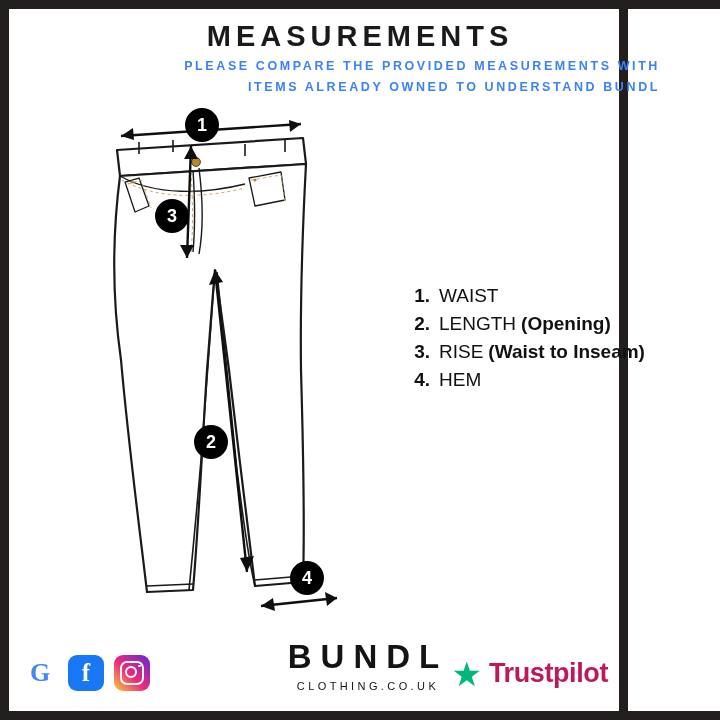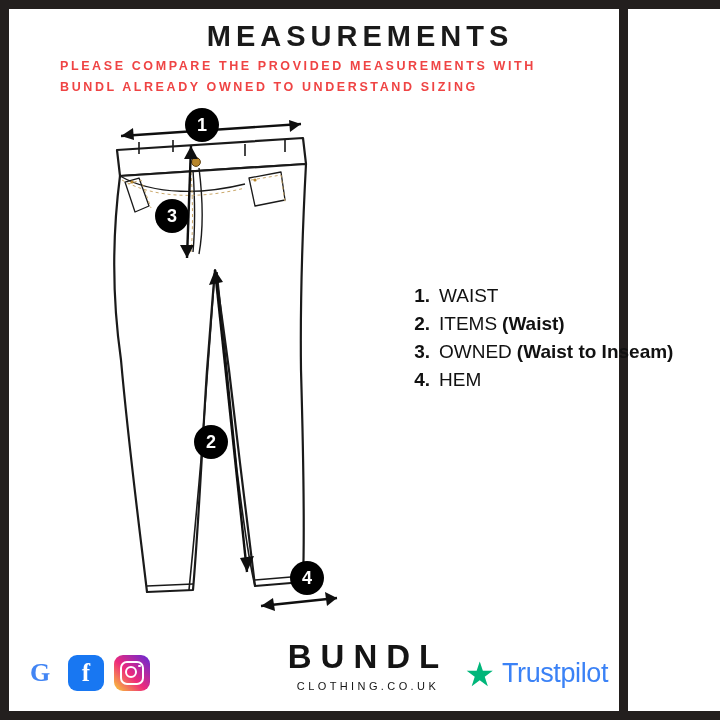--- a/index.html
+++ b/index.html
@@ -39,26 +39,26 @@
     font-size: 29px;
     font-weight: bold;
     letter-spacing: 5px;
     color: #1a1a1a;
   }
   .subtitle {
     position: absolute;
     top: 56px;
     left: 60px;
     width: 600px;
-    text-align: left;
+    text-align: right;
     font-size: 12.5px;
     font-weight: bold;
     letter-spacing: 2.6px;
     line-height: 21px;
-    color: #ef4444;
+    color: #3b82f6;
   }
 
   .legend {
     position: absolute;
     left: 400px;
     top: 285px;
     width: 290px;
   }
   .legend-row {
     display: flex;
@@ -178,36 +178,36 @@
 
   .trustpilot {
     position: absolute;
     right: 20px;
     top: 658px;
     display: flex;
     align-items: center;
     gap: 7px;
   }
   .tp-star { color: #00b67a; font-size: 34px; line-height: 28px; }
-  .tp-text { font-size: 27px; font-weight: normal; color: #3b82f6; letter-spacing: -0.4px; }
+  .tp-text { font-size: 27px; font-weight: bold; color: #be185d; letter-spacing: -0.4px; }
 </style>
 </head>
 <body>
 
 <div id="page">
 
   <div class="frame-top"></div>
   <div class="frame-bottom"></div>
   <div class="frame-left"></div>
   <div class="frame-right"></div>
 
   <div class="title">MEASUREMENTS</div>
   <div class="subtitle">
     <div>PLEASE COMPARE THE PROVIDED MEASUREMENTS WITH</div>
-    <div>BUNDL ALREADY OWNED TO UNDERSTAND SIZING</div>
+    <div>ITEMS ALREADY OWNED TO UNDERSTAND BUNDL</div>
   </div>
 
   <svg class="jeans" width="310" height="500" viewBox="0 0 310 500">
     <g fill="#ffffff" stroke="#1a1a1a" stroke-width="2.2" stroke-linejoin="round">
 
       <path d="M22 30 L208 18 L211 44 L25 56 Z"></path>
 
       <path d="M25 56
                C 18 110, 16 170, 26 240
                C 34 330, 46 420, 52 472
@@ -273,26 +273,26 @@
   <div class="badge" id="badge2">2</div>
   <div class="badge" id="badge4">4</div>
 
   <div class="legend">
     <div class="legend-row">
       <span class="legend-num">1.</span>
       <span class="legend-term">WAIST</span>
     </div>
     <div class="legend-row">
       <span class="legend-num">2.</span>
-      <span class="legend-term">ITEMS</span>
-      <span class="legend-desc">(Waist)</span>
+      <span class="legend-term">LENGTH</span>
+      <span class="legend-desc">(Opening)</span>
     </div>
     <div class="legend-row">
       <span class="legend-num">3.</span>
-      <span class="legend-term">OWNED</span>
+      <span class="legend-term">RISE</span>
       <span class="legend-desc">(Waist to Inseam)</span>
     </div>
     <div class="legend-row">
       <span class="legend-num">4.</span>
       <span class="legend-term">HEM</span>
     </div>
   </div>
 
   <div class="brand">
     <div class="brand-name">BUNDL</div>

